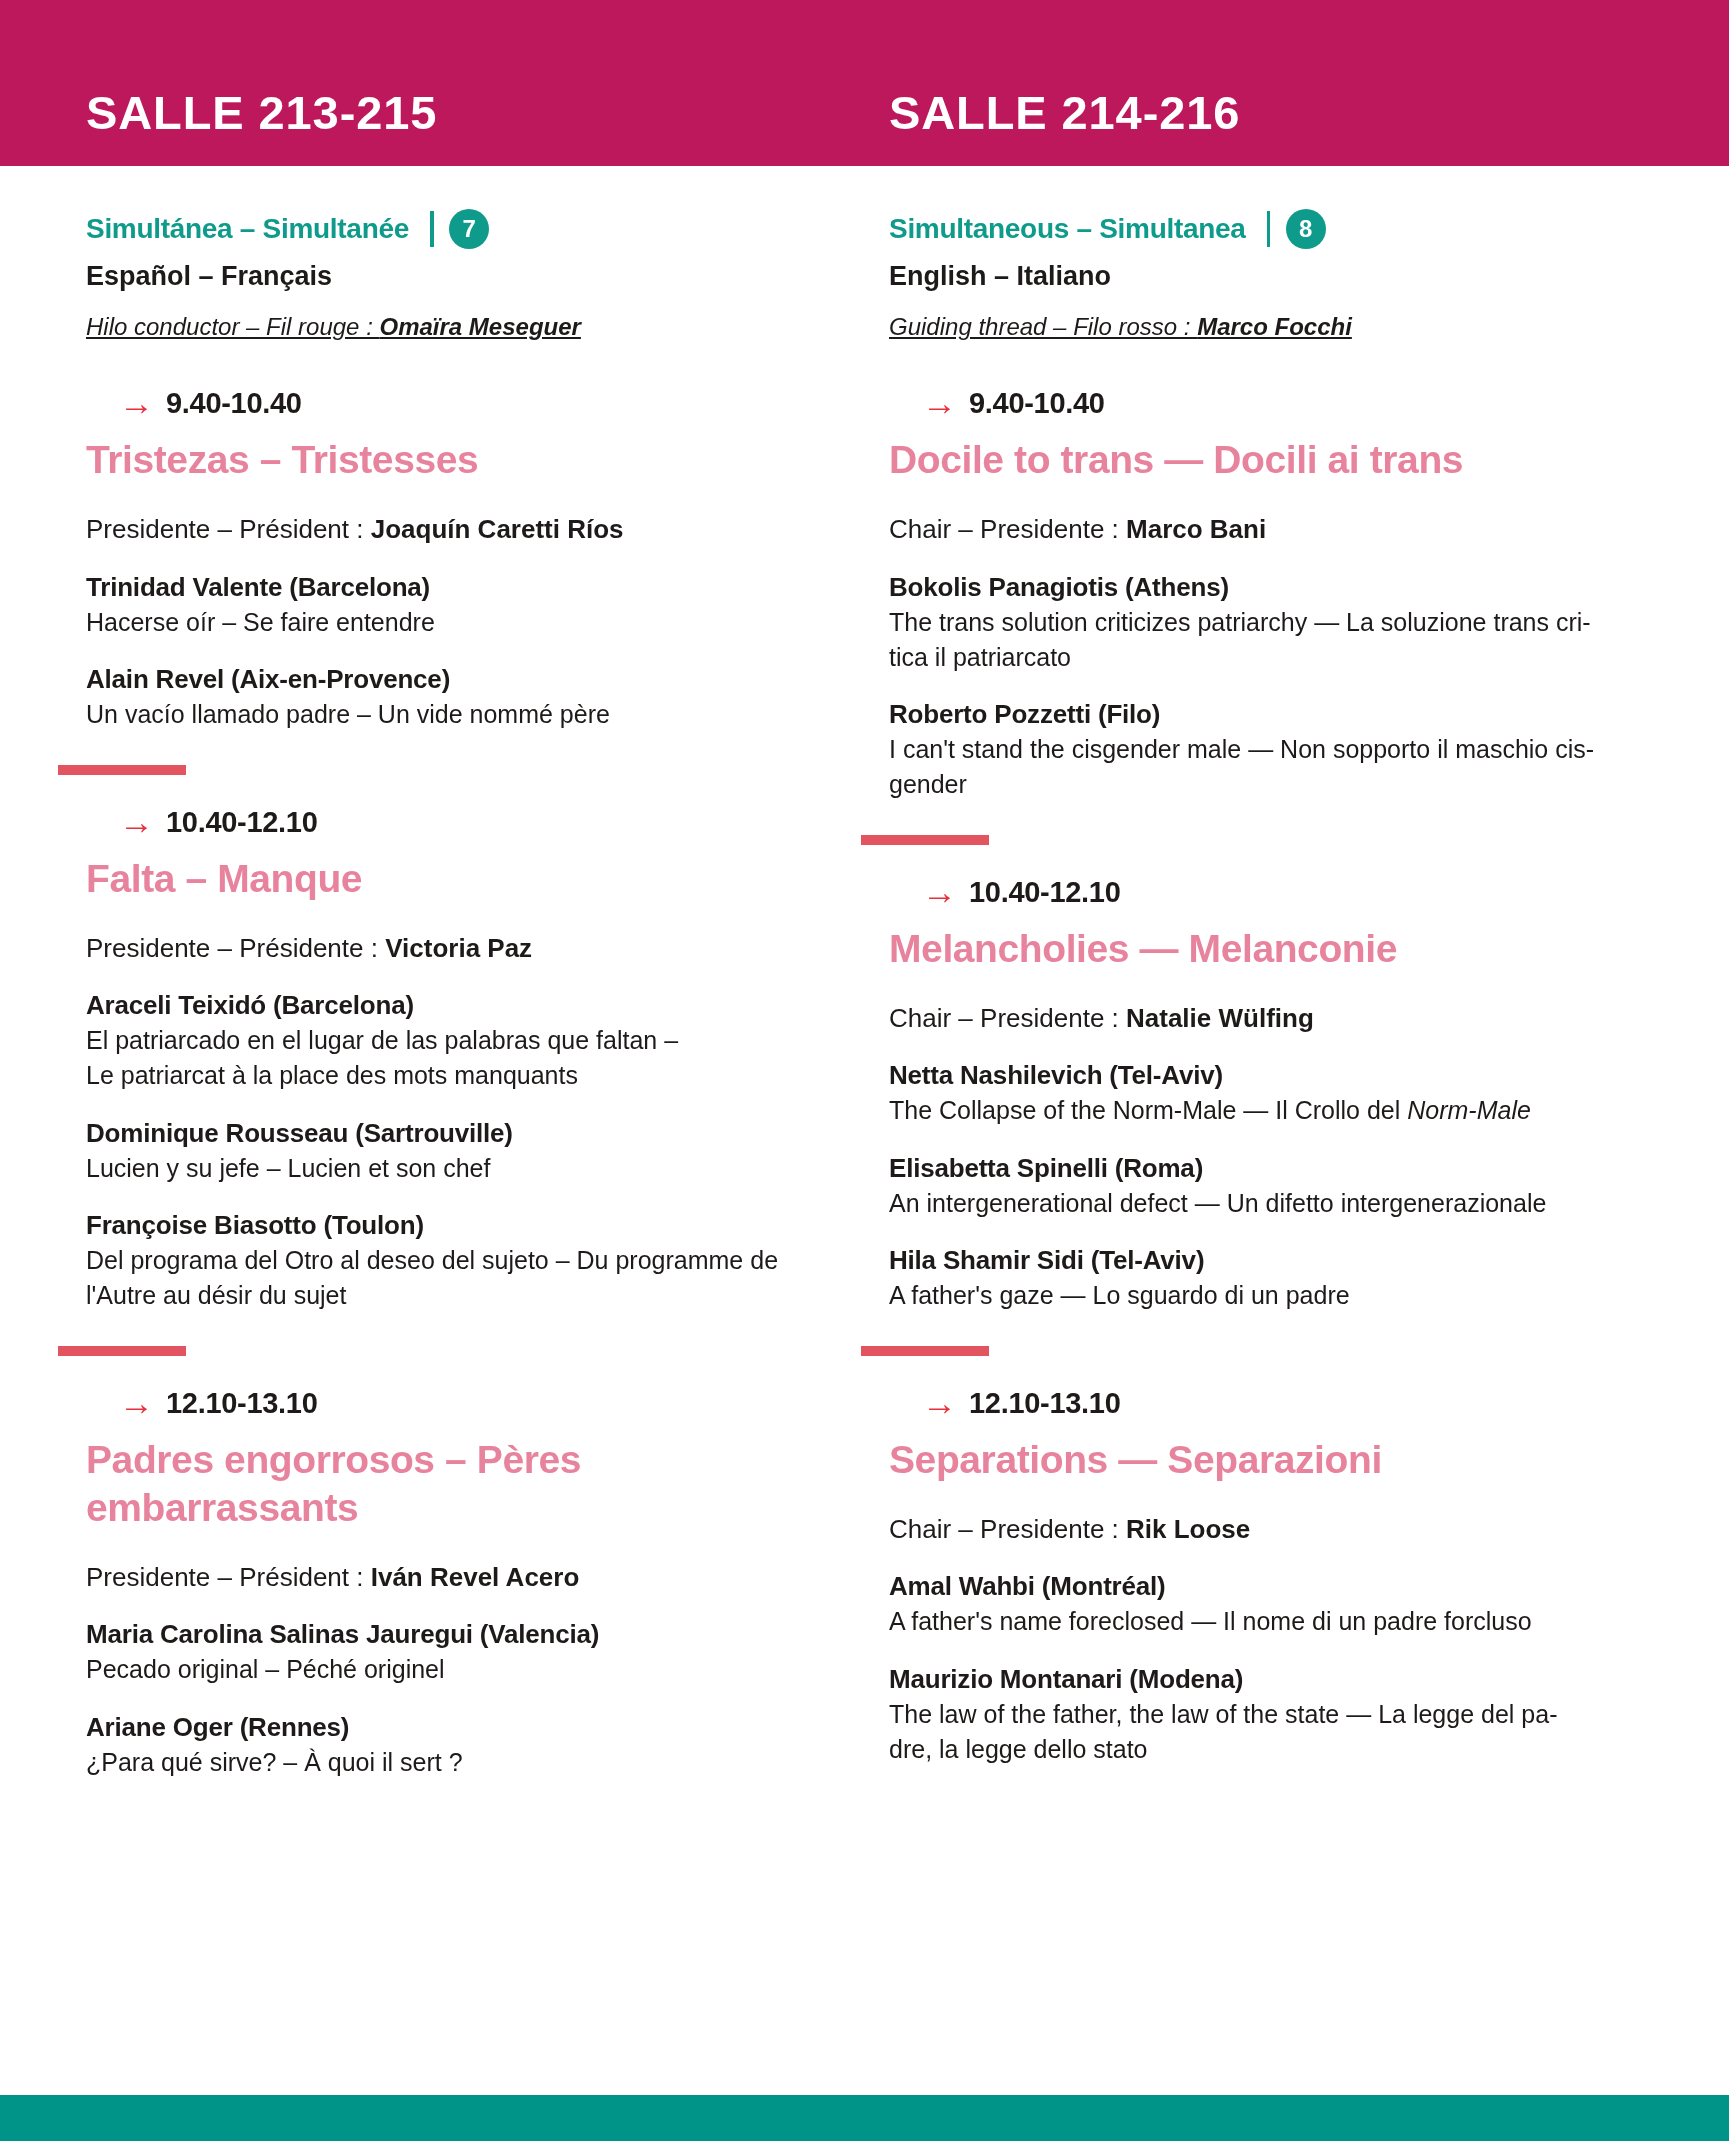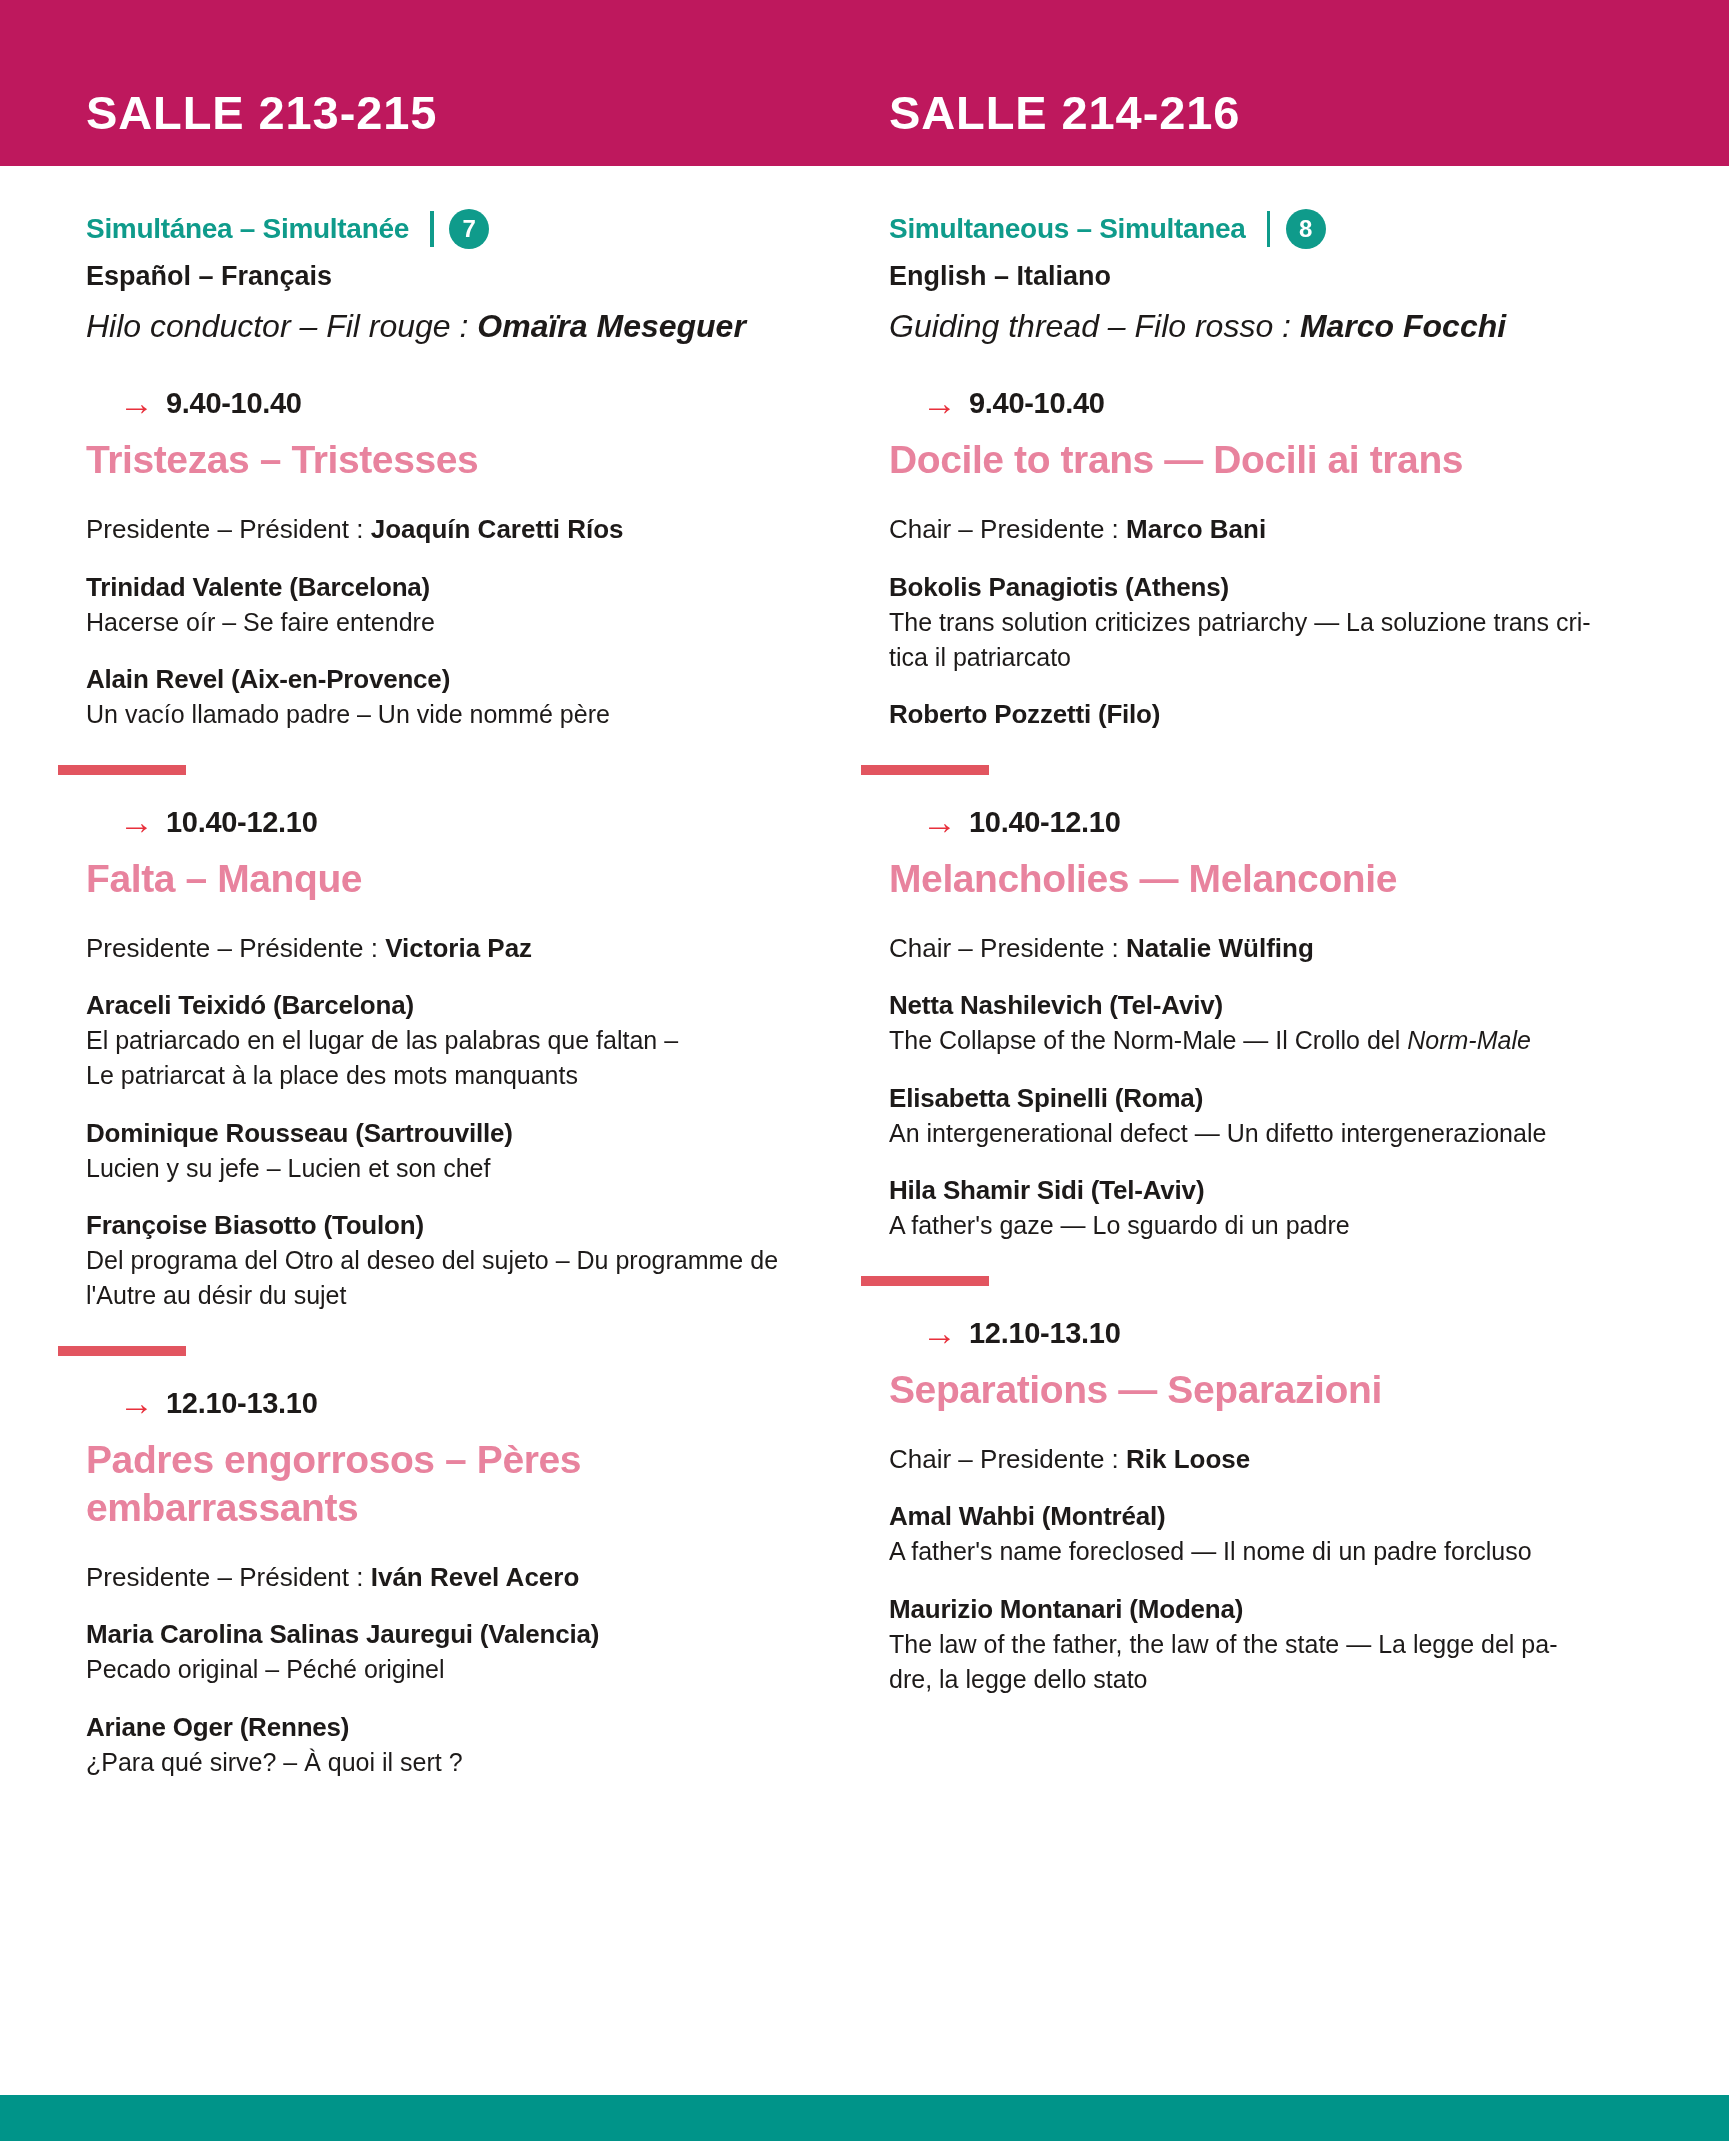--- a/index.html
+++ b/index.html
@@ -12,21 +12,21 @@
   .room.left{left:86px;}
   .room.right{left:889px;}
   .col{position:absolute;top:208px;width:771px;}
   .col.left{left:86px;}
   .col.right{left:889px;}
   .trans-row{display:flex;align-items:center;height:42px;}
   .trans-label{font-size:28px;font-weight:bold;color:#0f9b8b;letter-spacing:-0.3px;white-space:nowrap;}
   .vbar{width:3.5px;height:36px;background:#0f9b8b;margin:0 15.6px 0 21px;flex:0 0 auto;}
   .badge{width:40px;height:40px;border-radius:50%;background:#0f9b8b;color:#ffffff;font-size:24px;font-weight:bold;display:flex;align-items:center;justify-content:center;flex:0 0 auto;}
   .lang-pair{margin-top:8.6px;font-size:27px;font-weight:bold;line-height:35px;}
-  .guide{margin-top:15.6px;font-size:32px;font-style:italic;line-height:35px;}
+  .guide{margin-top:15.6px;font-size:24px;font-style:italic;line-height:35px;text-decoration:underline;}
   .guide .nm,.chair .nm{font-weight:bold;}
   .time-row{margin-top:40px;padding-left:33px;display:flex;align-items:center;}
   .arrow{color:#e8303c;font-size:35px;font-weight:bold;line-height:38px;margin-right:12px;}
   .time-label{font-size:29px;font-weight:bold;line-height:38px;letter-spacing:-0.3px;}
   .session-title{margin-top:14px;font-size:39px;font-weight:bold;line-height:48px;color:#e8839e;letter-spacing:-0.4px;white-space:pre-line;}
   .chair{margin-top:28px;font-size:26px;line-height:35px;}
   .talk{margin-top:22.5px;}
   .speaker{font-size:26px;font-weight:bold;line-height:35px;letter-spacing:-0.2px;}
   .title{font-size:25px;line-height:35px;white-space:pre-line;}
   .title .ital{font-style:italic;}
@@ -132,20 +132,22 @@
       </div>
       <div class="session-title">Docile to trans — Docili ai trans</div>
       <div class="chair"><span>Chair – Presidente : </span><span class="nm">Marco Bani</span></div>
       <div class="talk">
         <div class="speaker">Bokolis Panagiotis (Athens)</div>
         <div class="title">The trans solution criticizes patriarchy — La soluzione trans cri-
 tica il patriarcato</div>
       </div>
       <div class="talk">
         <div class="speaker">Roberto Pozzetti (Filo)</div>
+        <div class="title">I can't stand the cisgender male — Non sopporto il maschio cis-
+gender</div>
       </div>
     </div>
 
     <div class="divider"></div>
 
     <div class="session">
       <div class="time-row">
         <span class="arrow">→</span>
         <span class="time-label">10.40-12.10</span>
       </div>

